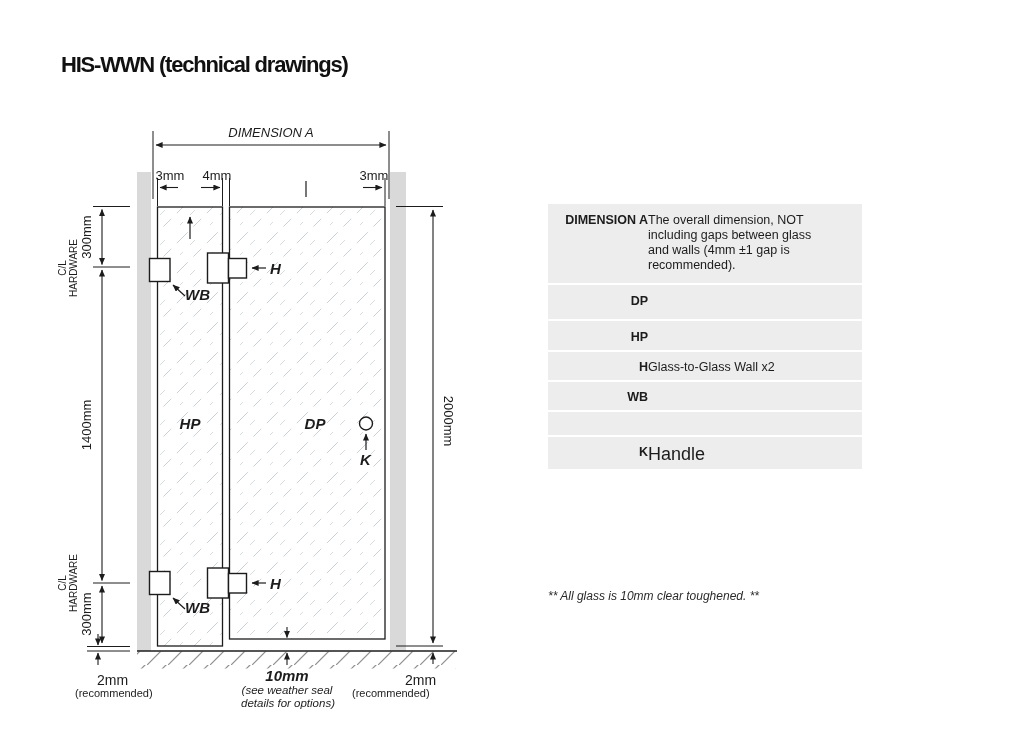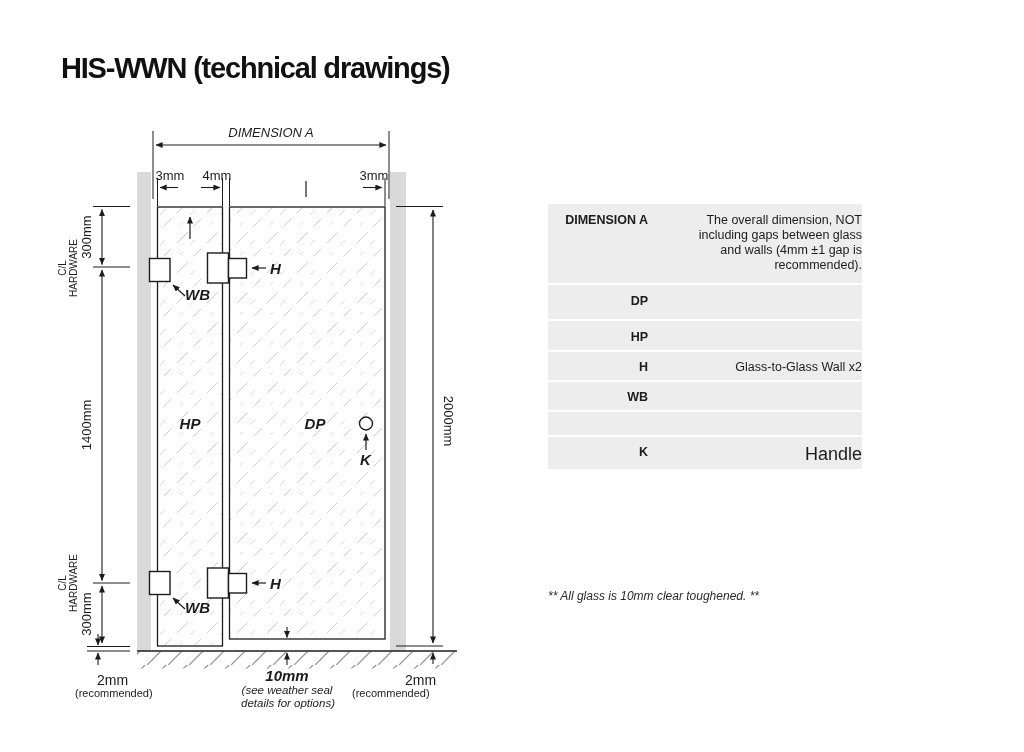--- a/index.html
+++ b/index.html
@@ -1,33 +1,33 @@
 <!DOCTYPE html>
 <html><head>
 <meta charset="utf-8">
 <style>
   html,body{margin:0;padding:0;background:#fff;}
   body{width:1024px;height:752px;position:relative;overflow:hidden;
        font-family:"Liberation Sans",sans-serif;color:#1c1c1c;}
-  .page-title{position:absolute;left:61px;top:52px;font-size:29px;font-weight:700;
+  .page-title{position:absolute;left:61px;top:52px;font-size:22px;font-weight:700;
        letter-spacing:-1.2px;color:#111;white-space:nowrap;}
   svg text{font-family:"Liberation Sans",sans-serif;fill:#1c1c1c;}
   .dimtxt{font-size:13px;}
   .itl{font-style:italic;}
   .plabel{font-size:15px;font-weight:700;font-style:italic;}
   
   .legend-box{position:absolute;left:548px;top:202px;width:314px;background:#ededed;}
   .legend-head{padding:10px 0 5px 17px;font-size:16px;font-weight:700;color:#111;
        letter-spacing:-0.3px;}
   .hr{height:2px;background:#ffffff;}
   .lrow{display:flex;align-items:flex-start;}
   .term{flex:none;width:100px;text-align:right;font-weight:700;font-size:12.5px;
        line-height:15px;white-space:nowrap;}
-  .desc{margin-left:13px;width:330px;font-size:12.5px;line-height:15px;
-       white-space:pre-line;text-align:right;}
+  .desc{width:330px;font-size:12.5px;line-height:15px;
+       white-space:pre-line;}
   .desc-big{font-size:18px;line-height:18px;}
   .r-dima{padding:9px 0 10px 0;}
   .r-dp{padding:9px 0 10px 0;}
   .r-hp{padding:9px 0 5px 0;}
   .r-h{padding:8px 0 5px 0;}
   .r-wb{padding:8px 0 5px 0;}
   .r-empty{height:23px;}
   .r-k{padding:8px 0 6px 0;}
   .footnote{position:absolute;left:548px;top:589px;width:314px;
        font-size:12px;font-style:italic;color:#2a2a2a;}

